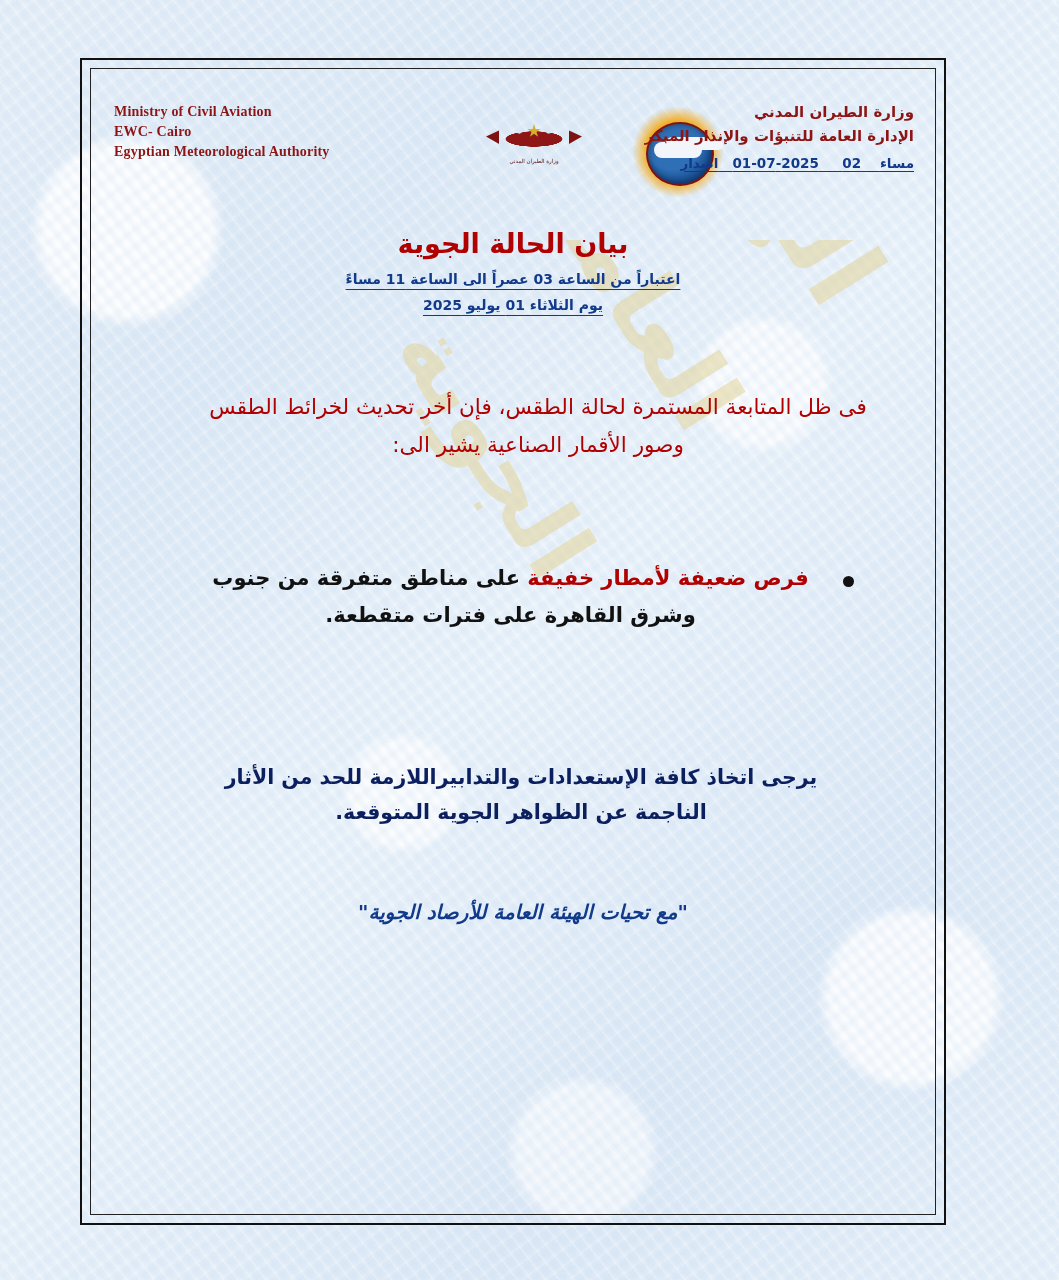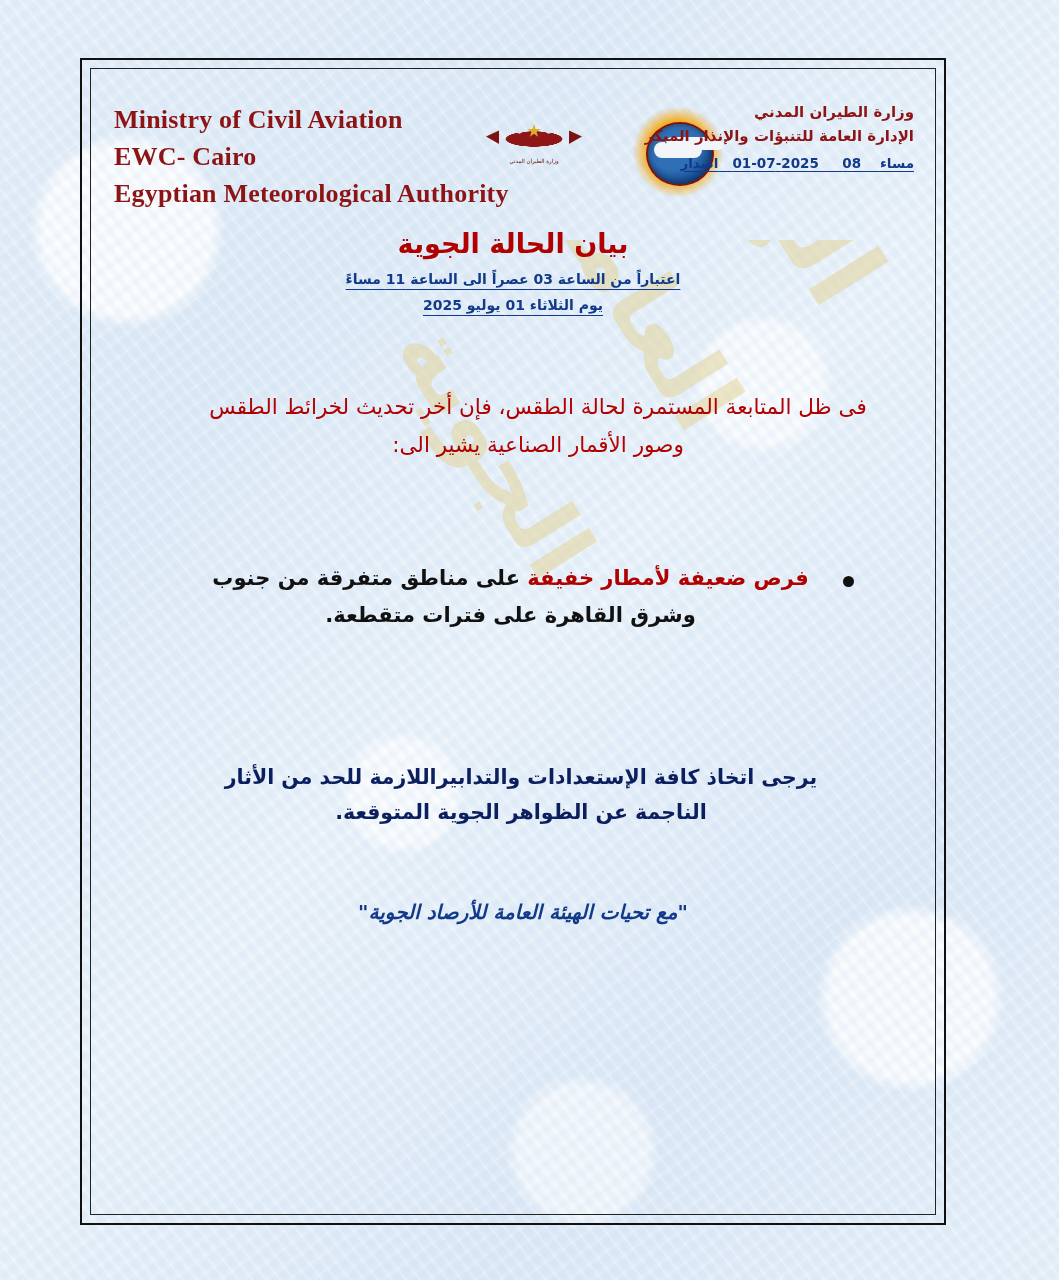--- a/index.html
+++ b/index.html
@@ -89,21 +89,21 @@
     top: 36px;
     height: 120px;
   }
   .hdr-left {
     position: absolute;
     left: 8px;
     top: 6px;
     color: #8d1414;
     font-family: "Liberation Serif", serif;
     font-weight: 700;
-    font-size: 26px;
+    font-size: 14px;
     line-height: 1.42;
     letter-spacing: .2px;
   }
   .hdr-right {
     position: absolute;
     right: 6px;
     top: 4px;
     text-align: right;
     direction: rtl;
     color: #8d1414;
@@ -356,21 +356,21 @@
         </div>
         <div class="cloud"></div>
       </div>
 
       <div class="hdr-right">
         <div>وزارة الطيران المدني</div>
         <div>الإدارة العامة للتنبؤات والإنذار المبكر</div>
         <div class="hdr-issue">
           <span>مساء</span>
           &nbsp;&nbsp;
-          <span class="issue-num">08</span>
+          <span class="issue-num">02</span>
           &nbsp;&nbsp;&nbsp;
           <span class="issue-num">2025-07-01</span>
           &nbsp;
           <span>اصدار</span>
         </div>
       </div>
     </div>
 
     <div class="title-block">
       <div class="doc-title">بيان الحالة الجوية</div>

